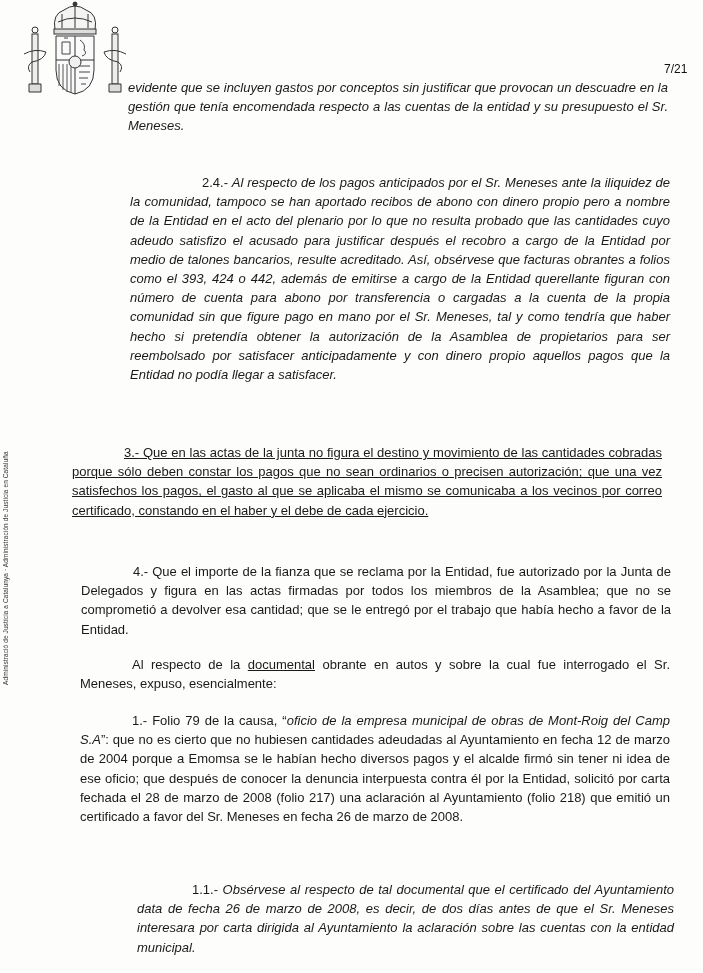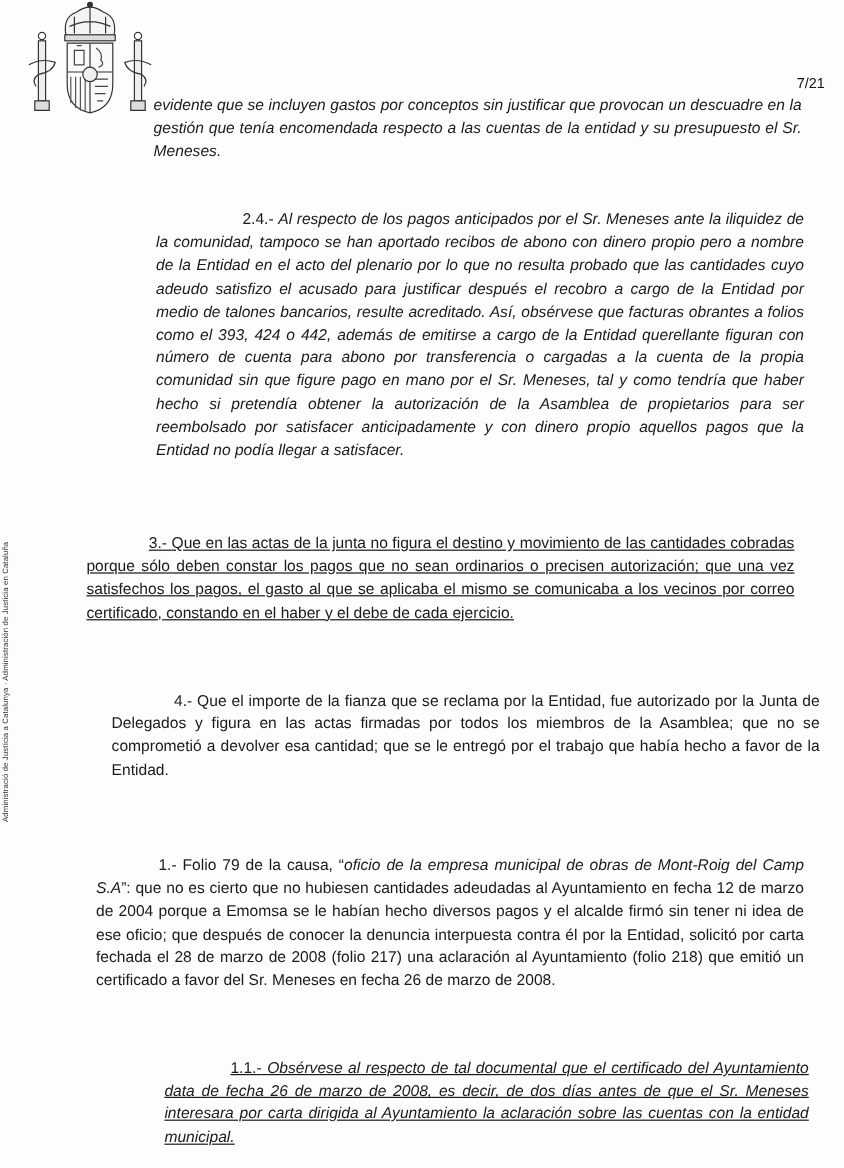--- a/index.html
+++ b/index.html
@@ -29,21 +29,21 @@
   }
   .it { font-style: italic; }
   .ind { display: inline-block; }
   u { text-decoration: underline; }
   .b1 { left: 128px; top: 78px; width: 540px; }
   .b2 { left: 130px; top: 173px; width: 540px; }
   .b3 { left: 72px; top: 443px; width: 590px; text-decoration: underline; }
   .b4 { left: 80px; top: 561px; width: 590px; }
   .b5 { left: 80px; top: 655px; width: 590px; }
   .b6 { left: 80px; top: 711px; width: 590px; }
-  .b7 { left: 137px; top: 880px; width: 537px; text-decoration: underline; }
+  .b7 { left: 137px; top: 880px; width: 537px; }
 </style>
 </head>
 <body>
 
 <div class="page">
 
   <svg class="coat" viewBox="0 0 106 98">
     <g fill="none" stroke="#333" stroke-width="1">
 
       <path d="M33 30 Q30 14 42 10 Q53 2 64 10 Q76 14 73 30 Z" fill="#f4f4f2"></path>
@@ -81,25 +81,28 @@
   <p class="block b2" style="margin:0">
     <span class="ind" style="width:72px"></span><span>2.4.-</span>
     <span class="it">Al respecto de los pagos anticipados por el Sr. Meneses ante la iliquidez de la comunidad, tampoco se han aportado recibos de abono con dinero propio pero a nombre de la Entidad en el acto del plenario por lo que no resulta probado que las cantidades cuyo adeudo satisfizo el acusado para justificar después el recobro a cargo de la Entidad por medio de talones bancarios, resulte acreditado. Así, obsérvese que facturas obrantes a folios como el 393, 424 o 442, además de emitirse a cargo de la Entidad querellante figuran con número de cuenta para abono por transferencia o cargadas a la cuenta de la propia comunidad sin que figure pago en mano por el Sr. Meneses, tal y como tendría que haber hecho si pretendía obtener la autorización de la Asamblea de propietarios para ser reembolsado por satisfacer anticipadamente y con dinero propio aquellos pagos que la Entidad no podía llegar a satisfacer.</span>
   </p>
 
   <p class="block b3" style="margin:0">
     <span class="ind" style="width:52px"></span><span>3.-</span>
     <span>Que en las actas de la junta no figura el destino y movimiento de las cantidades cobradas porque sólo deben constar los pagos que no sean ordinarios o precisen autorización; que una vez satisfechos los pagos, el gasto al que se aplicaba el mismo se comunicaba a los vecinos por correo certificado, constando en el haber y el debe de cada ejercicio.</span>
   </p>
 
-  <p class="block b4" style="margin:13px">
+  <p class="block b4" style="margin:1px">
     <span class="ind" style="width:52px"></span><span>4.-</span>
     <span>Que el importe de la fianza que se reclama por la Entidad, fue autorizado por la Junta de Delegados y figura en las actas firmadas por todos los miembros de la Asamblea; que no se comprometió a devolver esa cantidad; que se le entregó por el trabajo que había hecho a favor de la Entidad.</span>
   </p>
 
+  <p class="block b5" style="margin:0">
+    <span class="ind" style="width:52px"></span><span>Al respecto de la </span><u>documental</u><span> obrante en autos y sobre la cual fue interrogado el Sr. Meneses, expuso, esencialmente:</span>
+  </p>
 
   <p class="block b6" style="margin:0">
     <span class="ind" style="width:52px"></span><span>1.-</span>
     <span>Folio 79 de la causa, “</span><span class="it">oficio de la empresa municipal de obras de Mont-Roig del Camp S.A</span><span>”: que no es cierto que no hubiesen cantidades adeudadas al Ayuntamiento en fecha 12 de marzo de 2004 porque a Emomsa se le habían hecho diversos pagos y el alcalde firmó sin tener ni idea de ese oficio; que después de conocer la denuncia interpuesta contra él por la Entidad, solicitó por carta fechada el 28 de marzo de 2008 (folio 217) una aclaración al Ayuntamiento (folio 218) que emitió un certificado a favor del Sr. Meneses en fecha 26 de marzo de 2008.</span>
   </p>
 
   <p class="block b7" style="margin:0">
     <span class="ind" style="width:55px"></span><span>1.1.-</span>
     <span class="it">Obsérvese al respecto de tal documental que el certificado del Ayuntamiento data de fecha 26 de marzo de 2008, es decir, de dos días antes de que el Sr. Meneses interesara por carta dirigida al Ayuntamiento la aclaración sobre las cuentas con la entidad municipal.</span>
   </p>

